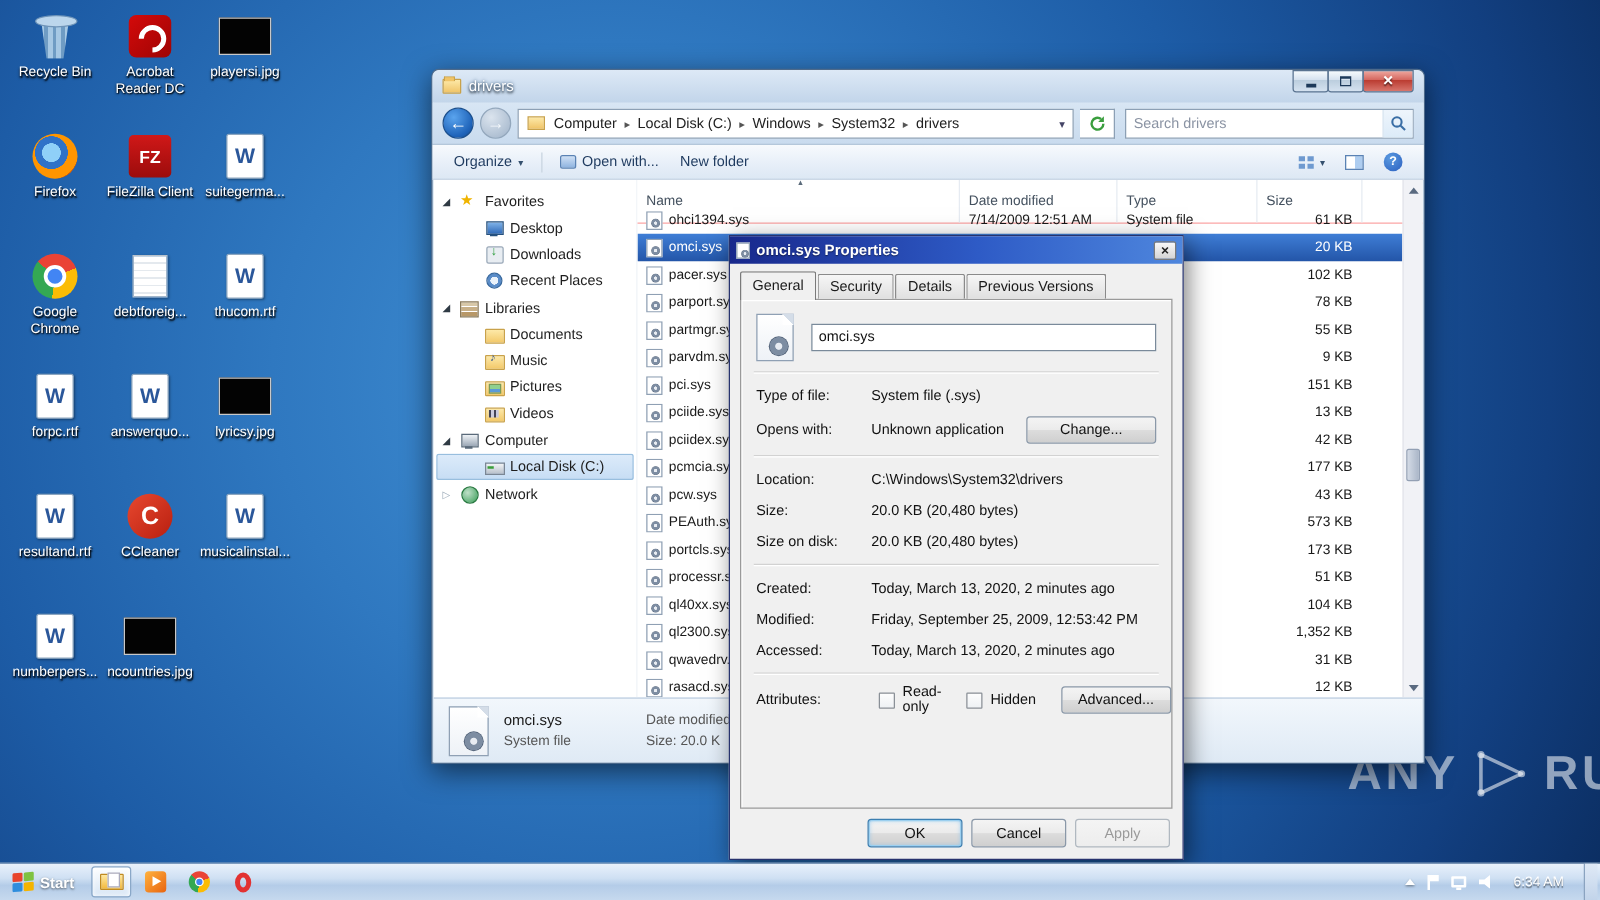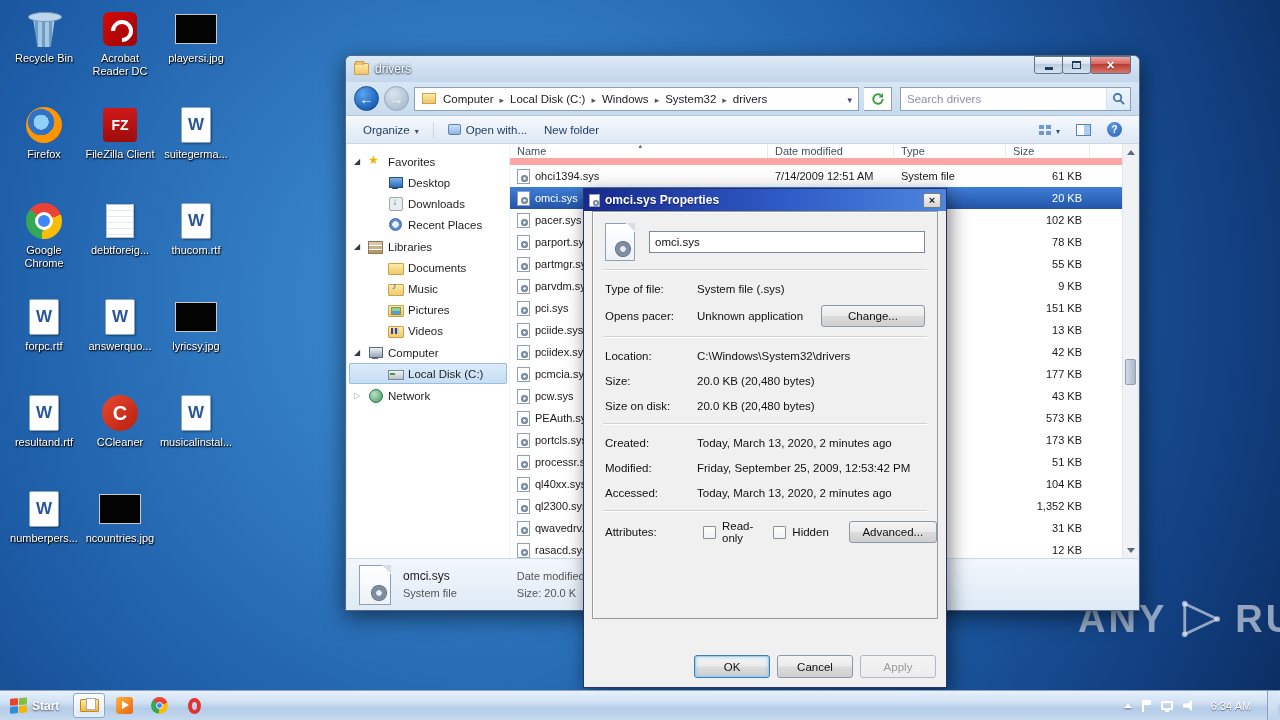--- a/index.html
+++ b/index.html
@@ -98,21 +98,21 @@
 .tree-row[data-icon=music] .ti::after{content:"♪";position:absolute;left:5px;top:-1px;font-size:9px;color:#3a5a8c}
 .tree-row[data-icon=pictures] .ti::after{content:"";position:absolute;left:4px;top:4px;width:8px;height:6px;background:linear-gradient(#8fd08f 50%,#5a9ad8 50%);border:1px solid #7a9a5a}
 .tree-row[data-icon=videos] .ti::after{content:"";position:absolute;left:4px;top:4px;width:8px;height:6px;background:repeating-linear-gradient(90deg,#445 0 2px,#ccd 2px 4px)}
 .tree-row[data-icon=computer] .ti::before{content:"";position:absolute;left:2px;top:1px;width:12px;height:9px;background:linear-gradient(#eef2f6,#9aa6b4);border:1px solid #5a6a7a}
 .tree-row[data-icon=computer] .ti::after{content:"";position:absolute;left:5px;bottom:0;width:6px;height:2px;background:#5a6a7a}
 .tree-row[data-icon=disk] .ti::before{content:"";position:absolute;left:1px;top:3px;width:14px;height:8px;background:linear-gradient(#f2f4f6,#b8c0ca);border:1px solid #7a8694}
 .tree-row[data-icon=disk] .ti::after{content:"";position:absolute;left:3px;top:6px;width:5px;height:2px;background:#3a9e3a}
 .tree-row[data-icon=network] .ti::before{content:"";position:absolute;left:2px;top:0;width:12px;height:12px;border-radius:50%;background:radial-gradient(circle at 35% 35%,#bfe0c8,#3a9e58);border:1px solid #2a7a42}
 
 .filepane{flex:1;position:relative;border-left:1px solid #f0f4f8}
-.colhead{height:21px;display:flex;background:#fff;border-bottom:7px solid #fca5a5;font-size:11px;color:#44515f}
+.colhead{height:35px;display:flex;background:#fff;border-bottom:1px solid #fca5a5;font-size:11px;color:#44515f}
 .col{display:flex;align-items:center;padding-left:7px;border-right:1px solid #e6ebf2;height:100%;position:relative}
 .col.name{width:258px}
 .sort-arrow{position:absolute;top:-2px;left:50%;font-size:7px;color:#5a6a7a}
 .sort-arrow::after{content:"▴"}
 .col.date{width:126px}.col.type{width:112px}.col.size{width:84px}
 .col.fill{flex:1;border-right:none}
 .rows{position:absolute;top:21px;left:0;right:16px;bottom:0;overflow:hidden}
 .frow{height:22px;display:flex;align-items:center;font-size:11px;color:#191919}
 .frow .c-name{width:258px;display:flex;align-items:center;gap:5px;padding-left:7px;overflow:hidden;white-space:nowrap}
 .c-date{width:126px;padding-left:7px;white-space:nowrap}
@@ -642,32 +642,47 @@
 </div>
 
 <div class="dialog">
   <div class="dlg-title">
     <span class="fi-sm"></span>
     <span class="dlg-title-text">omci.sys Properties</span>
     <span class="dlg-close">
         <span class="x"></span>
       </span>
   </div>
+  <div class="dlg-tabs">
+
+  <div class="tab active">
+      <span>General</span>
+    </div>
+      <div class="tab">
+      <span>Security</span>
+    </div>
+      <div class="tab">
+      <span>Details</span>
+    </div>
+      <div class="tab">
+      <span>Previous Versions</span>
+    </div>
+    </div>
   <div class="dlg-page">
     <div class="namerow">
       <span class="fi-lg sm"></span>
       <input class="fname-input" value="omci.sys" style="">
     </div>
     <div class="etch"></div>
     <div class="prow">
       <span class="plabel">Type of file:</span>
       <span class="pvalue">System file (.sys)</span>
     </div>
     <div class="prow opens">
-      <span class="plabel">Opens pacer:</span>
+      <span class="plabel">Opens with:</span>
       <span class="pvalue">Unknown application</span>
       <button class="btn changebtn">Change...</button>
     </div>
     <div class="etch"></div>
     <div class="prow">
       <span class="plabel">Location:</span>
       <span class="pvalue">C:\Windows\System32\drivers</span>
     </div>
     <div class="prow">
       <span class="plabel">Size:</span>

